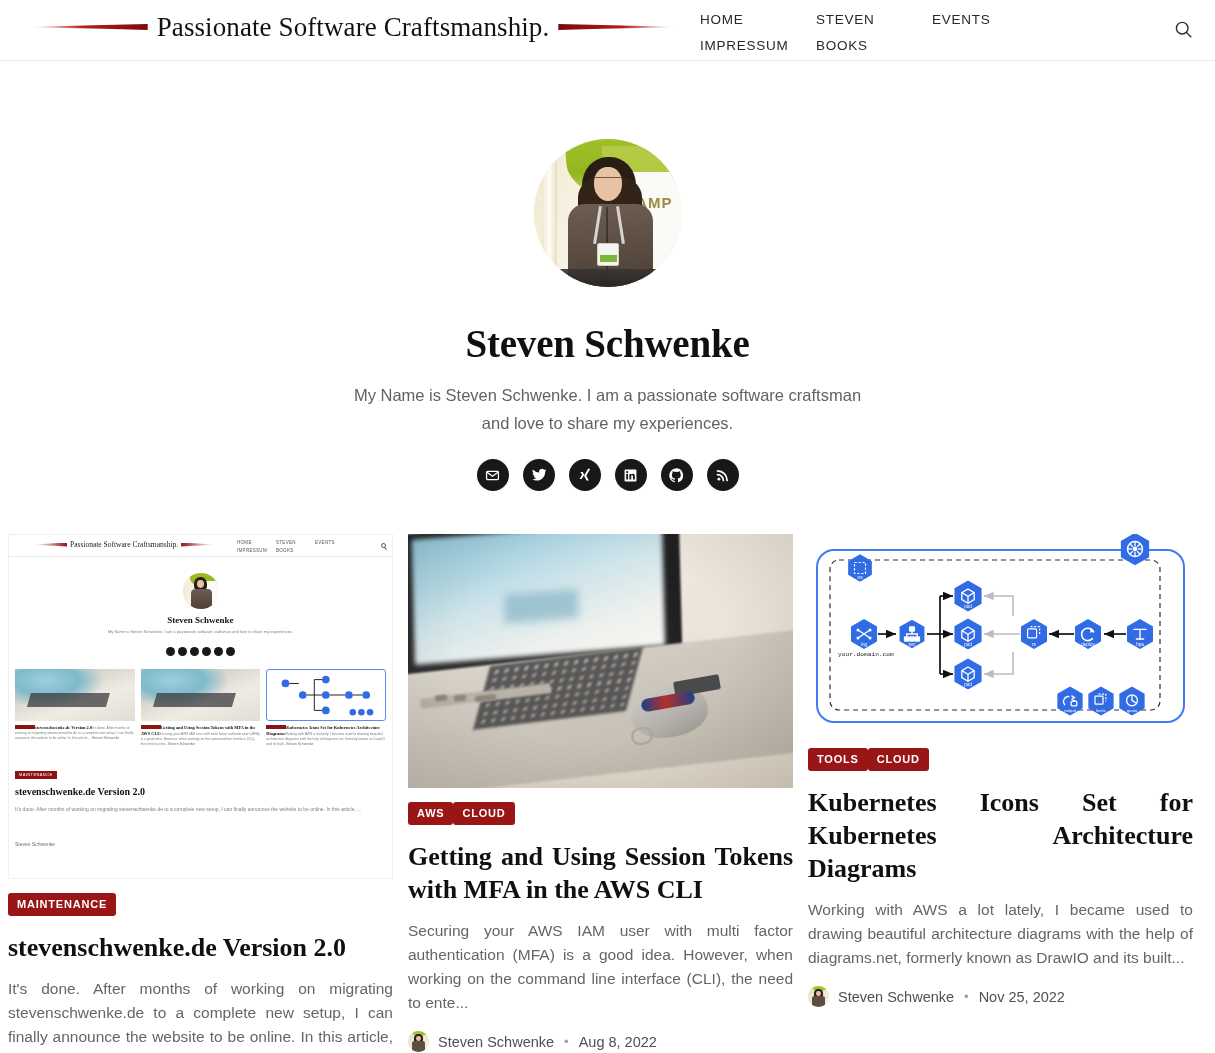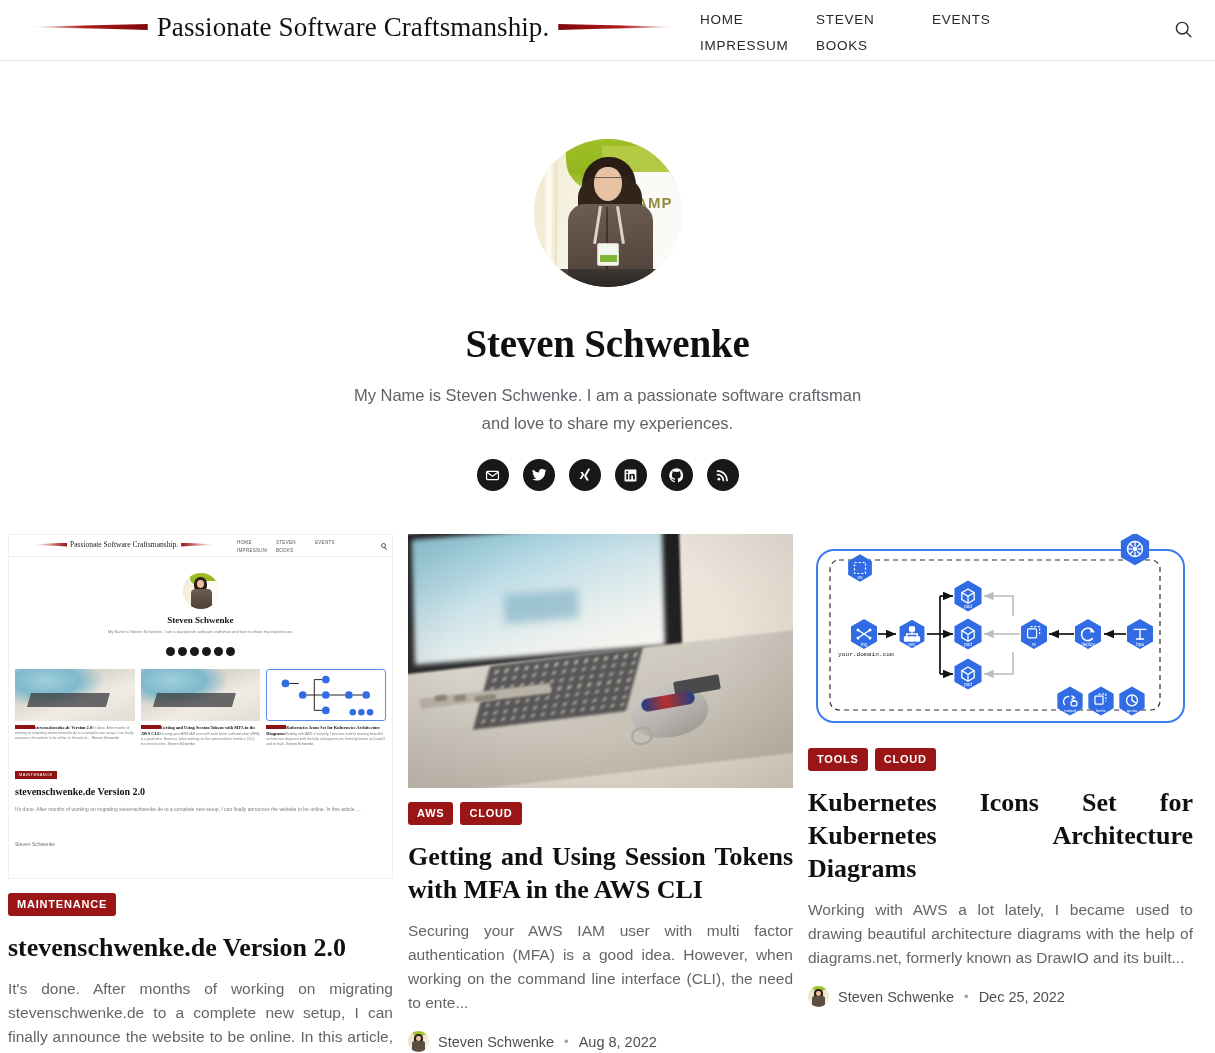--- a/index.html
+++ b/index.html
@@ -487,21 +487,21 @@
   }
   .lp-vignette {
     position: absolute; inset: 0;
     background: radial-gradient(ellipse at 48% 44%, rgba(0,0,0,0) 48%, rgba(60,50,40,.16) 100%);
   }
 
   
   .k8s { position: absolute; inset: 0; background: #fff; }
 
   
-  .tag-row { margin-top: 14px; display: flex; gap: 7px; }
+  .tag-row { margin-top: 14px; display: flex; }
   .tag {
     display: inline-block;
     background: #9a1616;
     color: #ffffff;
     font-size: 11px;
     font-weight: 700;
     letter-spacing: .8px;
     line-height: 13px;
     padding: 5px 9px;
     border-radius: 3px;
@@ -973,17 +973,17 @@
     <div class="byline">
       <span class="byline-avatar">
         <span class="ba-bg"></span>
           <span class="ba-green"></span>
         <span class="ba-hair"></span>
           <span class="ba-face"></span>
           <span class="ba-body"></span>
       </span>
       <span>Steven Schwenke</span>
       <span class="byline-sep">•</span>
-      <span class="byline-date">Dec 25, 2022</span>
+      <span class="byline-date">Nov 25, 2022</span>
     </div>
   </article>
 
 </section>
 
 </body></html>

